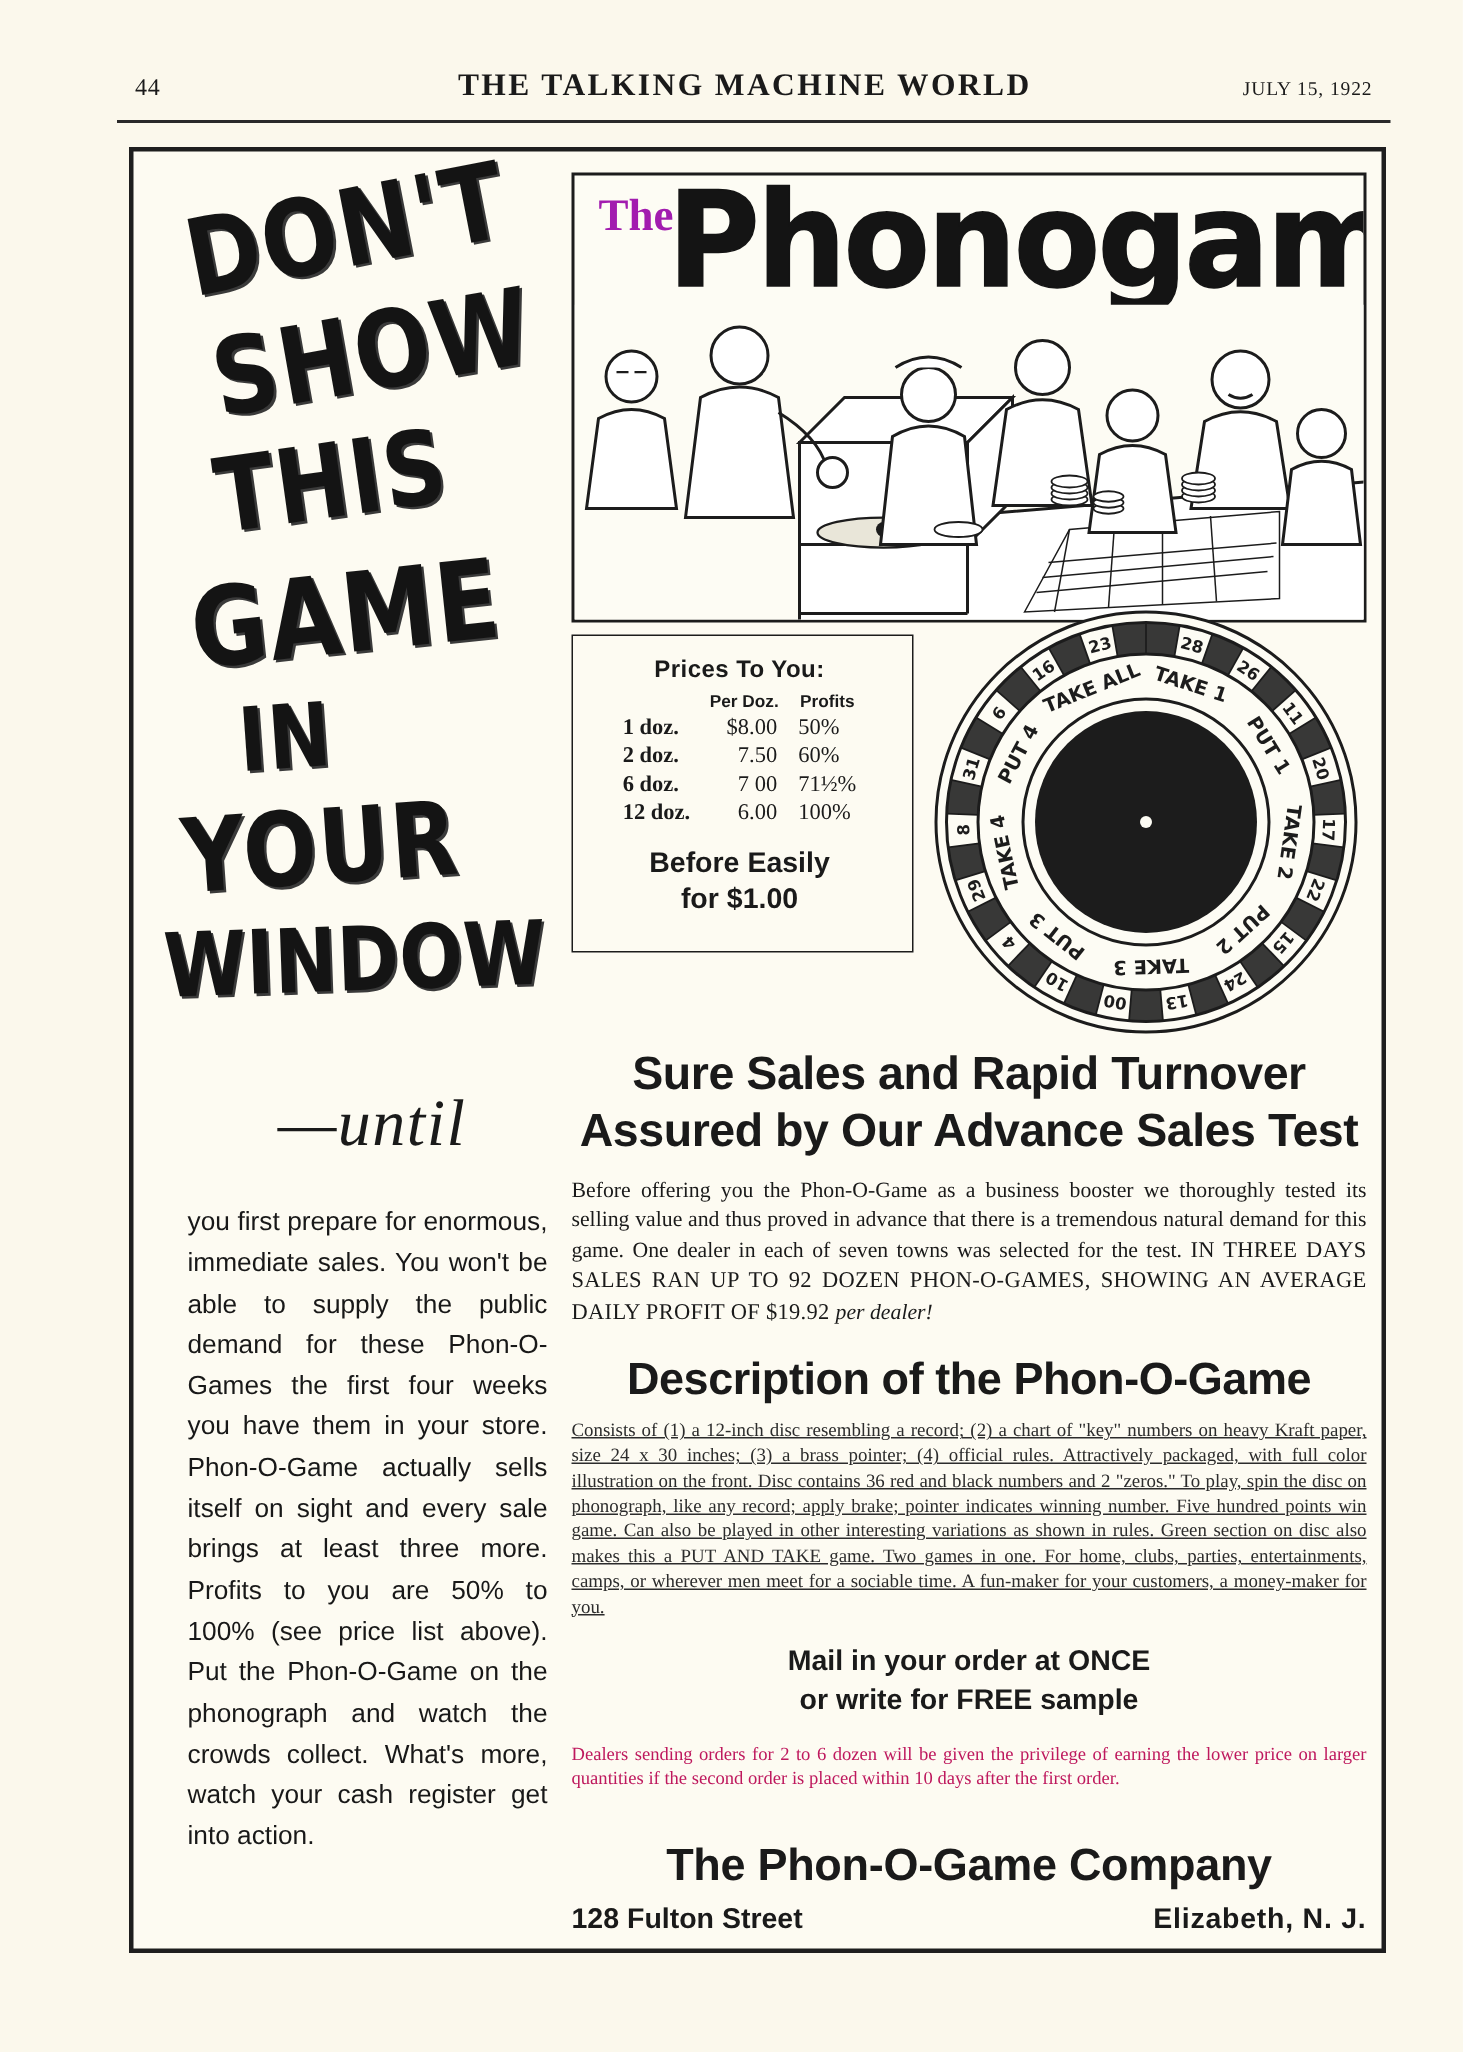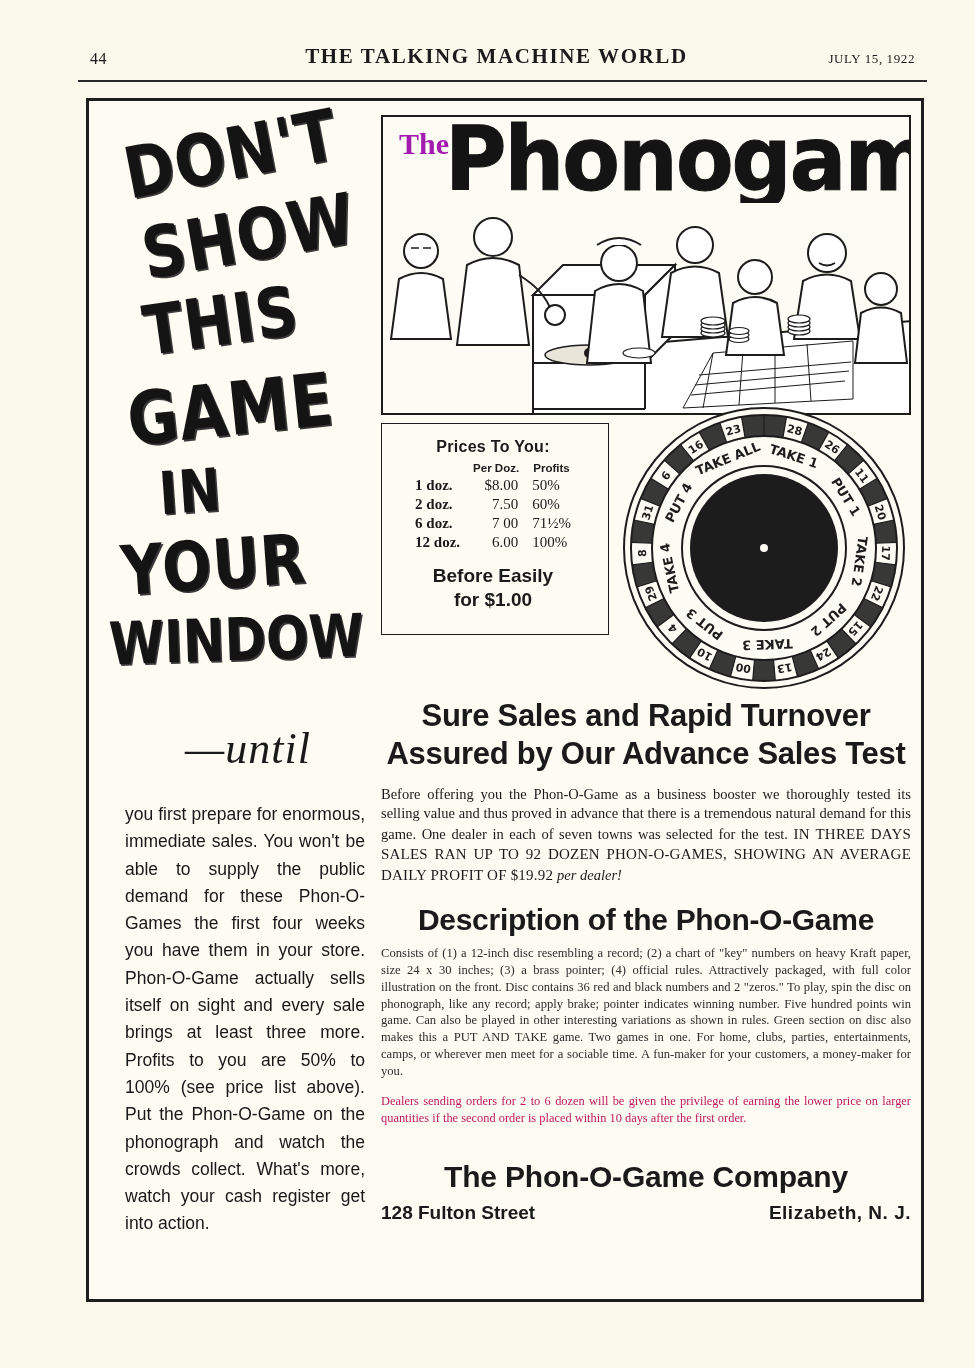--- a/index.html
+++ b/index.html
@@ -261,20 +261,21 @@
     text-align: center;
     letter-spacing: -0.3px;
   }
   p.small {
     margin: 0;
     font-family: "Liberation Serif", serif;
     font-size: 12.6px;
     line-height: 1.33;
     text-align: justify;
     color: #2c2c2c;
+    text-decoration: underline;
   }
   .mailin {
     margin-top: 16px;
     text-align: center;
     font-family: "Liberation Sans", sans-serif;
     font-weight: bold;
     font-size: 19px;
     line-height: 1.35;
   }
   p.fine {
@@ -583,20 +584,24 @@
     <div class="right-col">
       <h2 class="headline">
         <span>Sure  Sales  and  Rapid  Turnover</span><br>
         <span>Assured by Our Advance Sales Test</span>
       </h2>
       <p class="body">
         <span>Before offering you the Phon-O-Game as a business booster we thoroughly tested its selling value and thus proved in advance that there is a tremendous natural demand for this game. One dealer in each of seven towns was selected for the test. </span><span class="caps">IN THREE DAYS SALES RAN UP TO 92 DOZEN PHON-O-GAMES, SHOWING AN AVERAGE DAILY PROFIT OF $19.92 </span><em>per dealer!</em>
       </p>
       <h2 class="desc">Description  of  the  Phon-O-Game</h2>
       <p class="small">Consists of (1) a 12-inch disc resembling a record; (2) a chart of "key" numbers on heavy Kraft paper, size 24 x 30 inches; (3) a brass pointer; (4) official rules. Attractively packaged, with full color illustration on the front. Disc contains 36 red and black numbers and 2 "zeros." To play, spin the disc on phonograph, like any record; apply brake; pointer indicates winning number. Five hundred points win game. Can also be played in other interesting variations as shown in rules. Green section on disc also makes this a PUT AND TAKE game. Two games in one. For home, clubs, parties, entertainments, camps, or wherever men meet for a sociable time. A fun-maker for your customers, a money-maker for you.</p>
+      <div class="mailin">
+        <div>Mail in your order at ONCE</div>
+        <div>or write for FREE sample</div>
+      </div>
       <p class="fine">Dealers sending orders for 2 to 6 dozen will be given the privilege of earning the lower price on larger quantities if the second order is placed within 10 days after the first order.</p>
       <div class="company">The Phon-O-Game Company</div>
       <div class="addr">
         <span>128 Fulton Street</span>
         <span>Elizabeth, N. J.</span>
       </div>
     </div>
 
   </div>
 </div>

